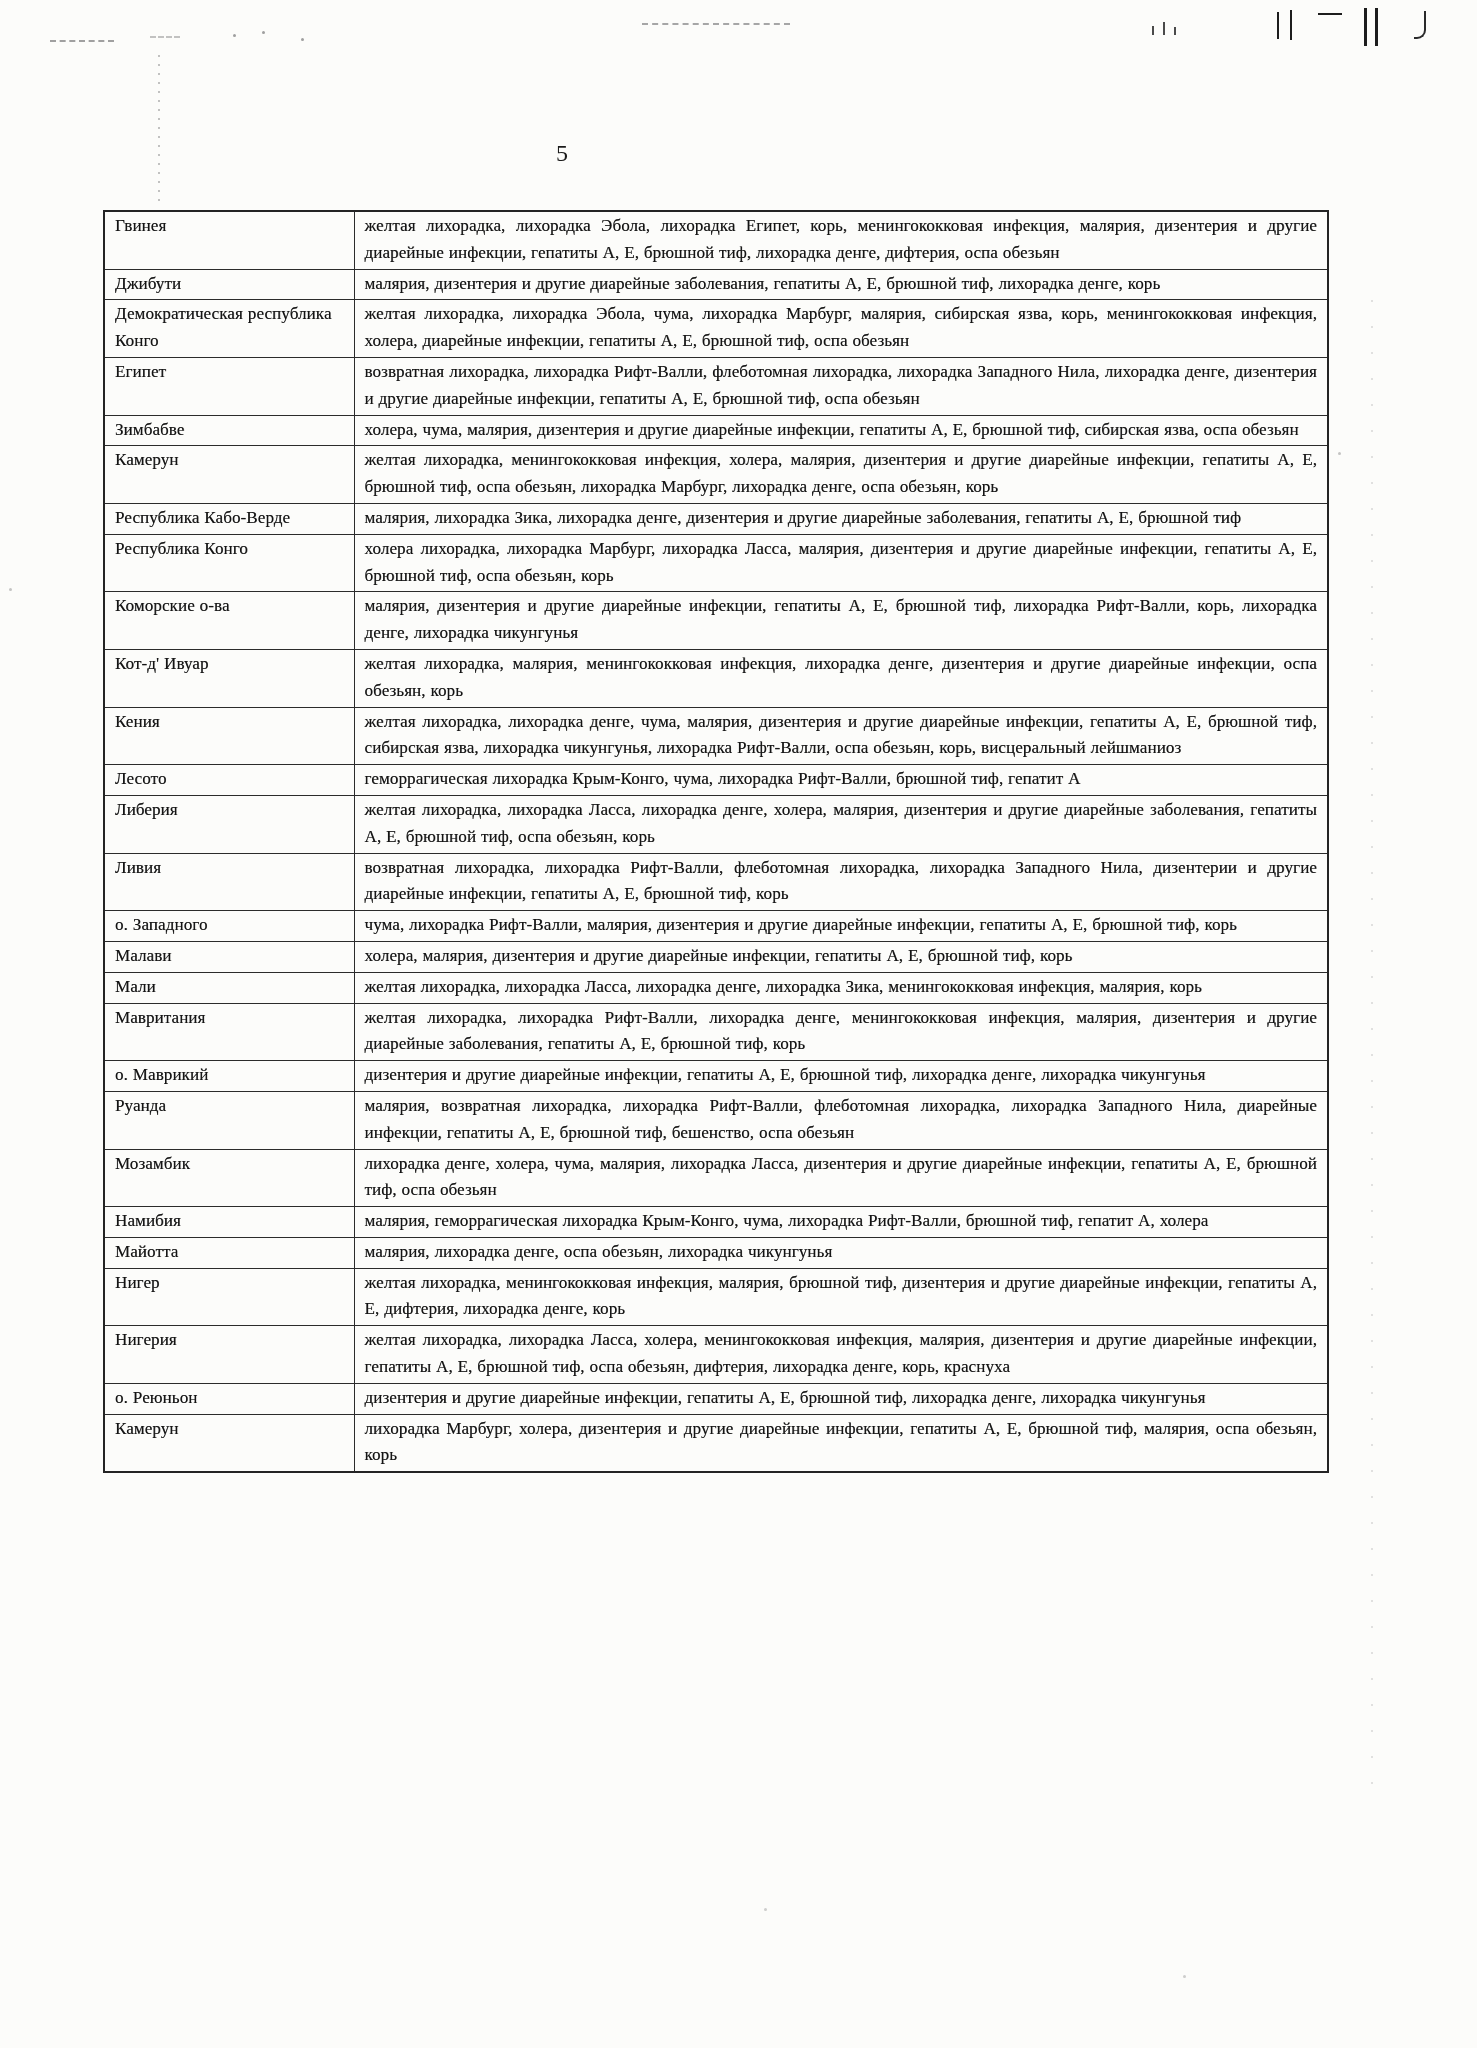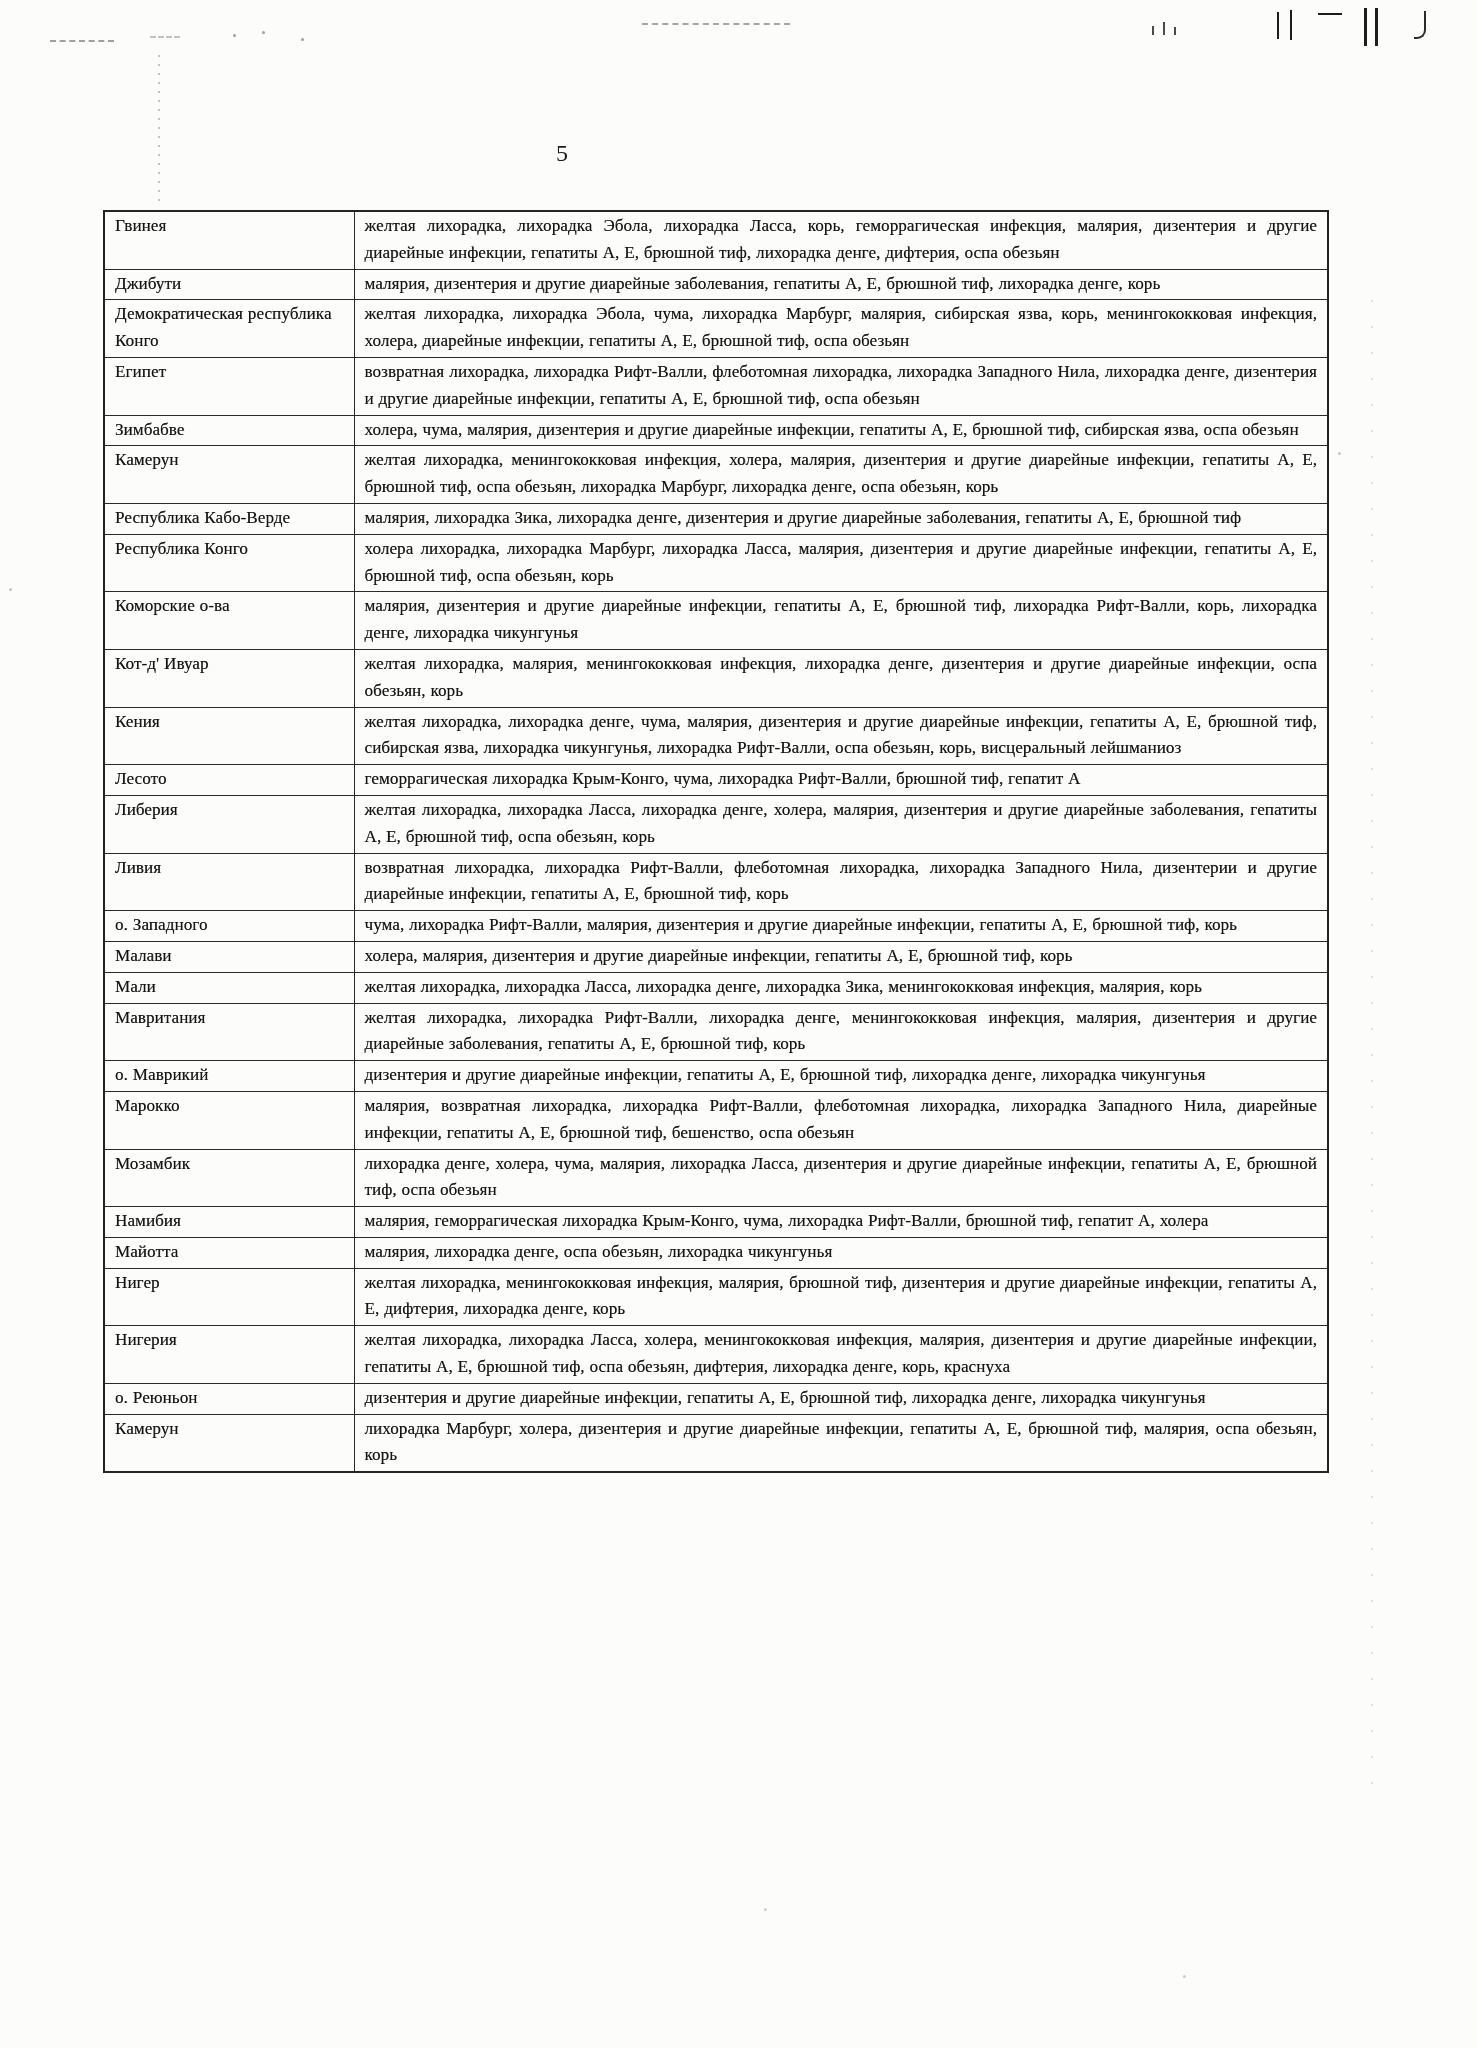--- a/index.html
+++ b/index.html
@@ -97,21 +97,21 @@
   <div class="art dot" style="left:1338px;top:452px;opacity:.6;"></div>
   <div class="art dot" style="left:764px;top:1908px;opacity:.5;"></div>
   <div class="art dot" style="left:1183px;top:1975px;opacity:.5;"></div>
 
   <div class="page-number">5</div>
 
   <table class="doc-table">
     <tbody>
     <tr>
       <td class="country">Гвинея</td>
-      <td class="diseases">желтая лихорадка, лихорадка Эбола, лихорадка Ласса, корь, геморрагическая инфекция, малярия, дизентерия и другие диарейные инфекции, гепатиты А, Е, брюшной тиф, лихорадка денге, дифтерия, оспа обезьян</td>
+      <td class="diseases">желтая лихорадка, лихорадка Эбола, лихорадка Египет, корь, менингококковая инфекция, малярия, дизентерия и другие диарейные инфекции, гепатиты А, Е, брюшной тиф, лихорадка денге, дифтерия, оспа обезьян</td>
     </tr>
 
 
     <tr>
       <td class="country">Джибути</td>
       <td class="diseases">малярия, дизентерия и другие диарейные заболевания, гепатиты А, Е, брюшной тиф, лихорадка денге, корь</td>
     </tr>
 
     <tr>
       <td class="country">Демократическая республика Конго</td>
@@ -193,21 +193,21 @@
       <td class="country">Мавритания</td>
       <td class="diseases">желтая лихорадка, лихорадка Рифт-Валли, лихорадка денге, менингококковая инфекция, малярия, дизентерия и другие диарейные заболевания, гепатиты А, Е, брюшной тиф, корь</td>
     </tr>
 
     <tr>
       <td class="country">о. Маврикий</td>
       <td class="diseases">дизентерия и другие диарейные инфекции, гепатиты А, Е, брюшной тиф, лихорадка денге, лихорадка чикунгунья</td>
     </tr>
 
     <tr>
-      <td class="country">Марокко</td>
+      <td class="country">Руанда</td>
       <td class="diseases">малярия, возвратная лихорадка, лихорадка Рифт-Валли, флеботомная лихорадка, лихорадка Западного Нила, диарейные инфекции, гепатиты А, Е, брюшной тиф, бешенство, оспа обезьян</td>
     </tr>
 
     <tr>
       <td class="country">Мозамбик</td>
       <td class="diseases">лихорадка денге, холера, чума, малярия, лихорадка Ласса, дизентерия и другие диарейные инфекции, гепатиты А, Е, брюшной тиф, оспа обезьян</td>
     </tr>
 
     <tr>
       <td class="country">Намибия</td>

